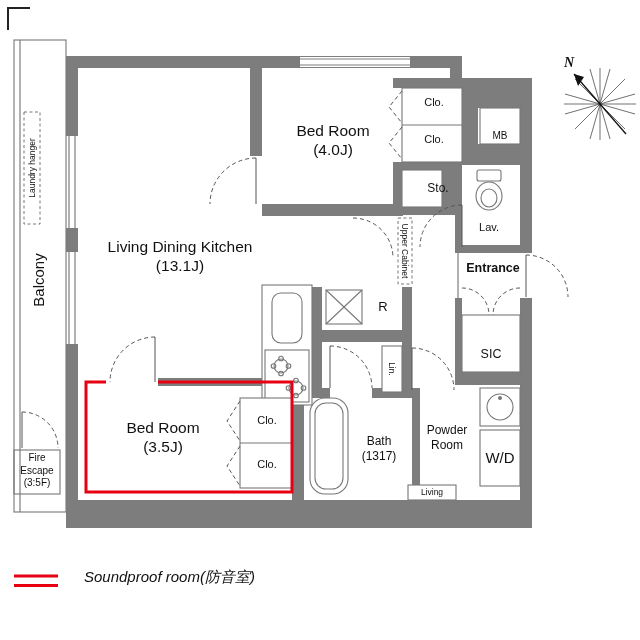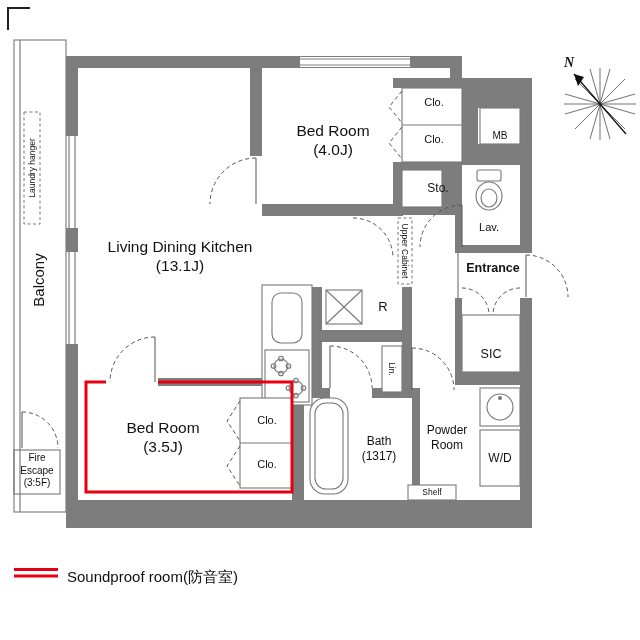--- a/index.html
+++ b/index.html
@@ -12,21 +12,21 @@
   .rot-cw{transform:translate(-50%,-50%) rotate(90deg);white-space:nowrap;}
   .wall{fill:#7d7d7d;}
   .thin{fill:none;stroke:#7d7d7d;stroke-width:1.2;}
   .fixt{fill:#fff;stroke:#777;stroke-width:1.1;}
   .fixt2{fill:none;stroke:#777;stroke-width:1.1;}
   .dash{fill:none;stroke:#555;stroke-width:1;stroke-dasharray:4 3;}
   .dashbox{fill:#fff;stroke:#666;stroke-width:0.9;stroke-dasharray:3 2.5;}
   .leaf{stroke:#555;stroke-width:1;fill:none;}
   .redline{fill:none;stroke:#e60012;stroke-width:3;}
   .cmp{stroke:#333;stroke-width:0.7;}
-  .legend{position:absolute;left:14px;top:568px;display:flex;align-items:flex-start;gap:9px;}
+  .legend{position:absolute;left:14px;top:568px;display:flex;align-items:flex-end;gap:26px;font-style:italic;}
   .legend-line{display:inline-block;width:44px;height:3px;background:#e60012;}
   .legend-text{font-size:15px;color:#111;}
   .nlabel{font-family:"Liberation Serif",serif;font-style:italic;font-weight:bold;}
 </style>
 </head>
 <body>
 
 <div id="stage">
 
 <svg id="plan-svg" width="640" height="640" viewBox="0 0 640 640">
@@ -214,22 +214,22 @@
 <div class="lbl" style="left:383px;top:307px;font-size:13px;">R</div>
 <div class="lbl rot-cw" style="left:405px;top:251px;font-size:8.5px;">Upper Cabinet</div>
 <div class="lbl" style="left:163px;top:437px;font-size:15.5px;">Bed Room
 (3.5J)</div>
 <div class="lbl" style="left:267px;top:421px;font-size:11px;">Clo.</div>
 <div class="lbl" style="left:267px;top:465px;font-size:11px;">Clo.</div>
 <div class="lbl" style="left:379px;top:449px;font-size:12px;">Bath
 (1317)</div>
 <div class="lbl" style="left:447px;top:438px;font-size:12px;">Powder
 Room</div>
-<div class="lbl" style="left:500px;top:458px;font-size:12px;">W/D</div>
-<div class="lbl" style="left:432px;top:492px;font-size:8.5px;">Shelf</div>
+<div class="lbl" style="left:500px;top:458px;font-size:15px;">W/D</div>
+<div class="lbl" style="left:432px;top:492px;font-size:8.5px;">Living</div>
 <div class="lbl rot-cw" style="left:392px;top:369px;font-size:8.5px;">Lin.</div>
 <div class="lbl" style="left:37px;top:471px;font-size:10px;">Fire
 Escape
 (3:5F)</div>
 <div class="lbl nlabel" style="left:569px;top:63px;font-size:14px;">N</div>
 
 <div class="legend">
   <span class="legend-line"></span>
   <span class="legend-text">Soundproof room(防音室)</span>
 </div>

